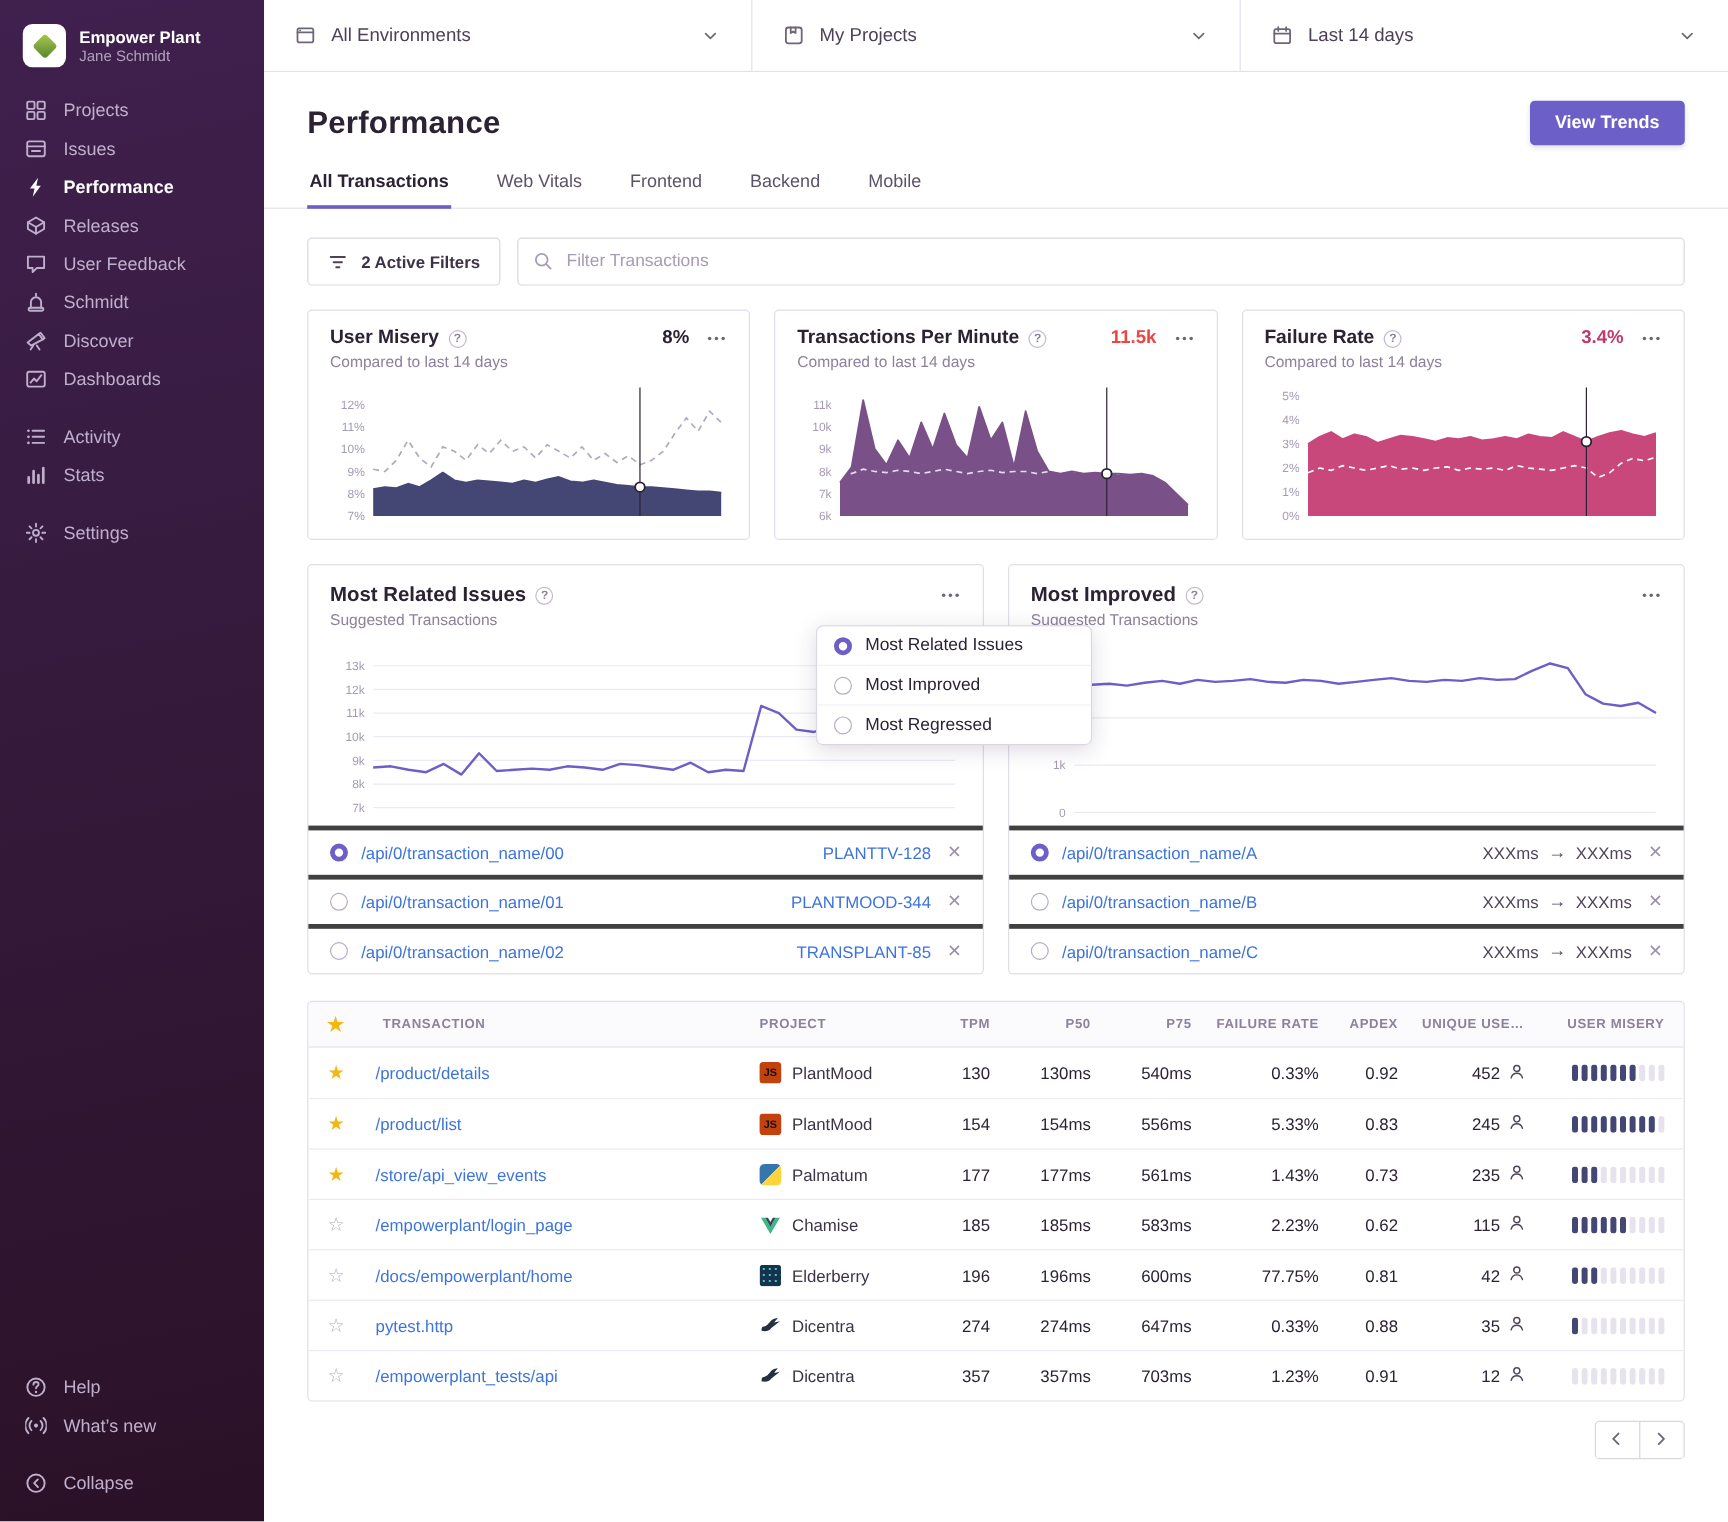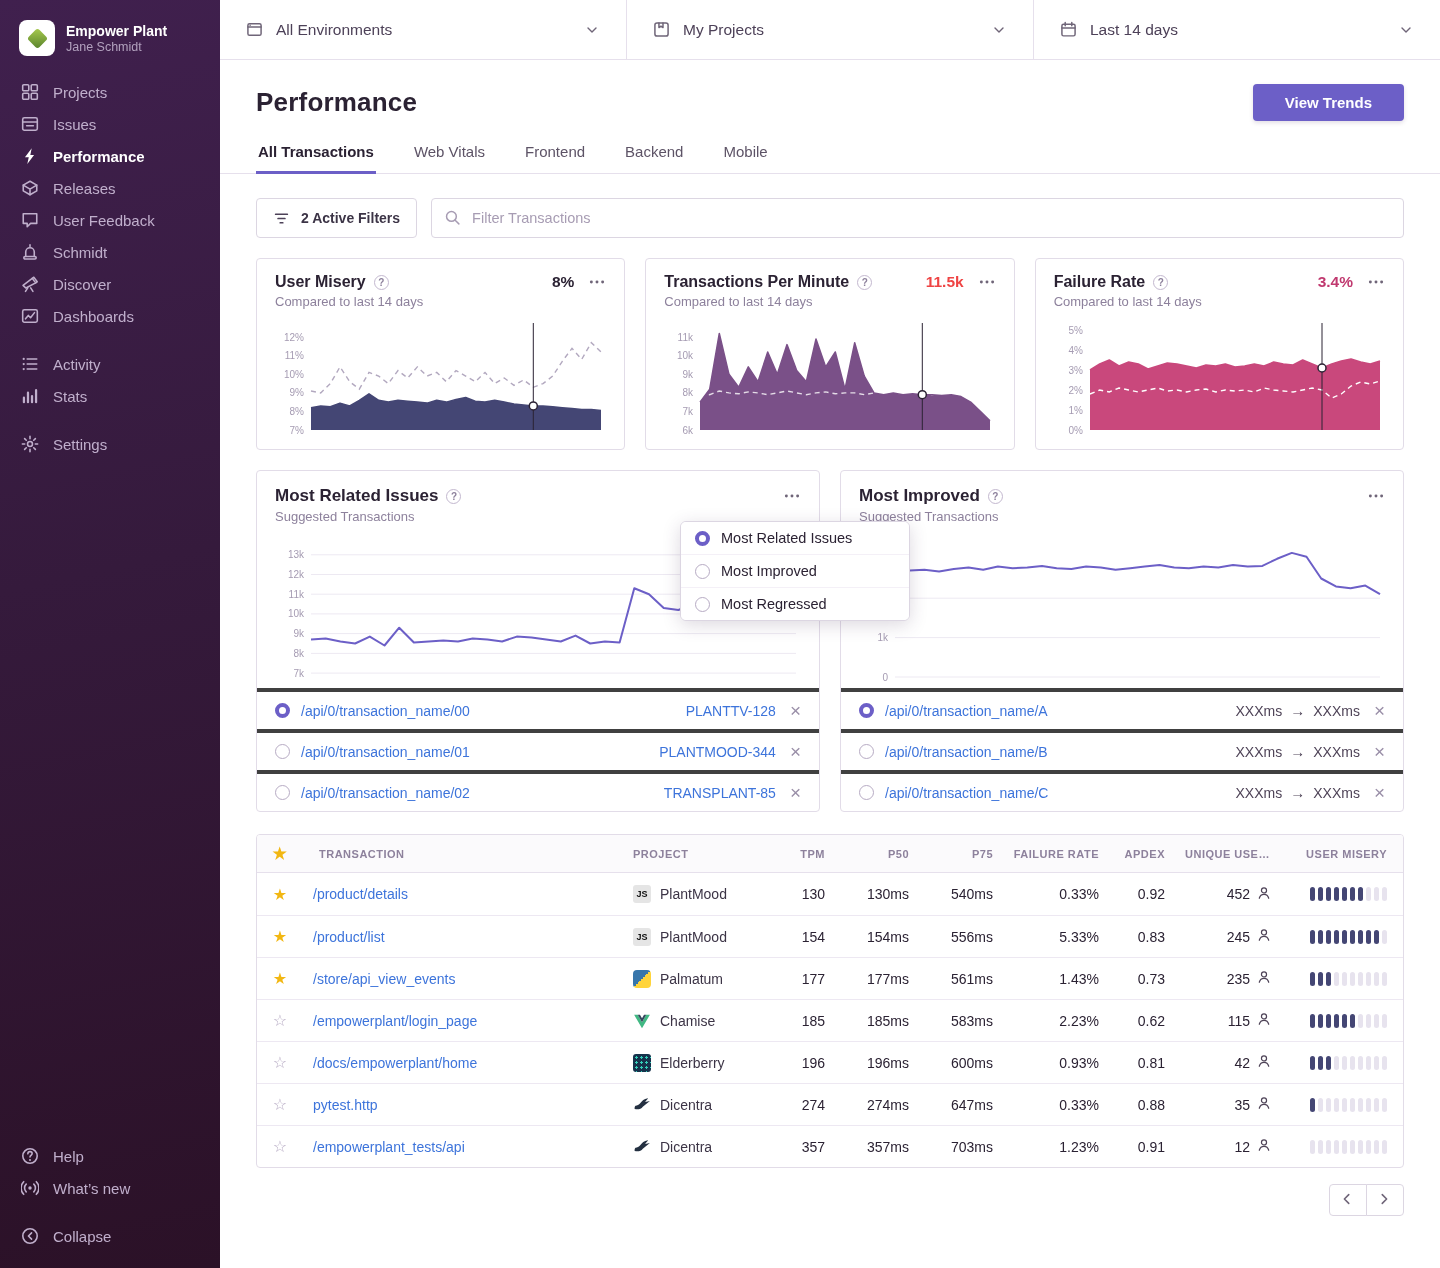--- a/index.html
+++ b/index.html
@@ -31,21 +31,21 @@
   .topbar-section + .topbar-section{border-left:1px solid #E6E0EC}
   .topbar-left{display:flex;align-items:center;gap:13px;color:#4D4158;font-size:15.5px}
   .tb-icon{width:17px;height:17px;display:flex;color:#6F6578}
   .tb-icon svg{width:17px;height:17px}
   .chev{width:16px;height:16px;color:#6F6578;display:flex}
   .chev svg{width:16px;height:16px}
 
   .content{flex:1;padding:0 36px 24px;min-width:0}
   .page-head{display:flex;align-items:center;justify-content:space-between;padding:24px 0 14px}
   .page-title{font-size:26px;font-weight:700;color:#2B2233;letter-spacing:.2px}
-  .btn-primary{background:#6C5FC7;color:#fff;border:0;font-family:inherit;font-size:15px;font-weight:700;padding:10px 32px;border-radius:4px;cursor:pointer;box-shadow:0 2px 4px rgba(64,42,82,.15)}
+  .btn-primary{background:#6C5FC7;color:#fff;border:0;font-family:inherit;font-size:15px;font-weight:700;padding:10px 21px;border-radius:4px;cursor:pointer;box-shadow:0 2px 4px rgba(64,42,82,.15)}
 
   .tabs-wrap{display:flex;gap:36px;border-bottom:1px solid #E6E0EC;margin:0 -36px;padding:0 36px}
   .tab{padding:8px 2px 11px;font-size:15px;color:#5D5366;cursor:pointer;border-bottom:3px solid transparent;margin-bottom:-1px}
   .tab.active{color:#2B2233;font-weight:700;border-bottom-color:#6C5FC7}
 
   .filter-row{margin-top:24px;display:flex;gap:14px}
   .filter-btn{display:flex;align-items:center;gap:11px;height:40px;padding:0 16px;border:1px solid #DCD6E2;border-radius:4px;background:#fff;font-family:inherit;font-size:14px;font-weight:700;color:#3C3446;cursor:pointer}
   .filter-btn .tb-icon{color:#4D4158}
   .search-wrap{flex:1;position:relative}
   .search-wrap .tb-icon{position:absolute;left:13px;top:11px;color:#A79CB3}
@@ -92,21 +92,21 @@
   .tbl-row:first-of-type{border-top:0}
   .cell{padding:0 10px;white-space:nowrap;overflow:hidden;text-overflow:ellipsis}
   .cell.first{padding-left:16px}
   .cell.num{text-align:right}
   .cell.last{padding-right:16px}
   .star-cell{display:flex;justify-content:center}
   .star{font-size:16px;cursor:pointer;color:#B7ABC4}
   .star.filled{color:#F2B712}
   .proj{display:flex;align-items:center;gap:9px;color:#3C3446}
   .pf{width:18px;height:18px;display:inline-flex;align-items:center;justify-content:center;flex:0 0 18px}
-  .pf-js{background:#e5e5e5;color:#111;font-weight:700;font-size:9px;border-radius:3px}
+  .pf-js{background:#c2410c;color:#111;font-weight:700;font-size:9px;border-radius:3px}
   .pf-py{background:linear-gradient(135deg,#3776AB 50%,#FFD43B 50%);border-radius:4px}
   .pf-pixel{background:#16324C;background-image:radial-gradient(#35D0BA 1.2px,transparent 1.3px);background-size:5px 5px;background-position:1px 1px;border-radius:3px}
   .pf-svg{width:18px;height:18px;flex:0 0 18px}
   .users-cell{display:flex;align-items:center;justify-content:flex-end;gap:7px}
   .users-cell svg{width:14px;height:14px}
   .bars{display:flex;gap:3px;justify-content:flex-end}
   .bar{width:5px;height:14px;border-radius:2.5px;background:#E7E3EE}
   .bar.f{background:#444674}
 
   .pagination{margin-top:16px;display:flex;justify-content:flex-end}
@@ -809,21 +809,21 @@
                 <span class="star">☆</span>
               </div>
     <div class="cell"><a class="link">/docs/empowerplant/home</a></div>
     <div class="cell proj">
                 <span class="pf pf-pixel"></span>
                 <span>Elderberry</span>
               </div>
     <div class="cell num">196</div>
     <div class="cell num">196ms</div>
     <div class="cell num">600ms</div>
-    <div class="cell num">0.93%</div>
+    <div class="cell num">77.75%</div>
     <div class="cell num">0.81</div>
     <div class="cell users-cell">
                 <span>42</span>
                 <span><svg viewBox="0 0 16 16">
                     <g fill="none" stroke="#4F4458" stroke-width="1.4" stroke-linecap="round">
                       <circle cx="8" cy="5" r="2.9"></circle>
                       <path d="M2.6 14c.8-2.9 3-4.4 5.4-4.4s4.6 1.5 5.4 4.4"></path>
                     </g>
                   </svg></span>
               </div>

